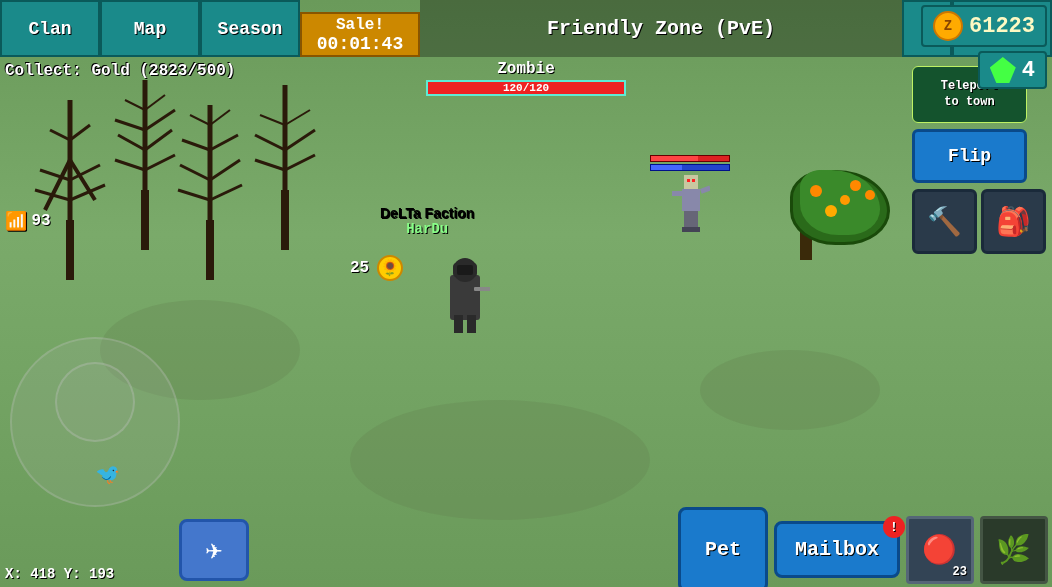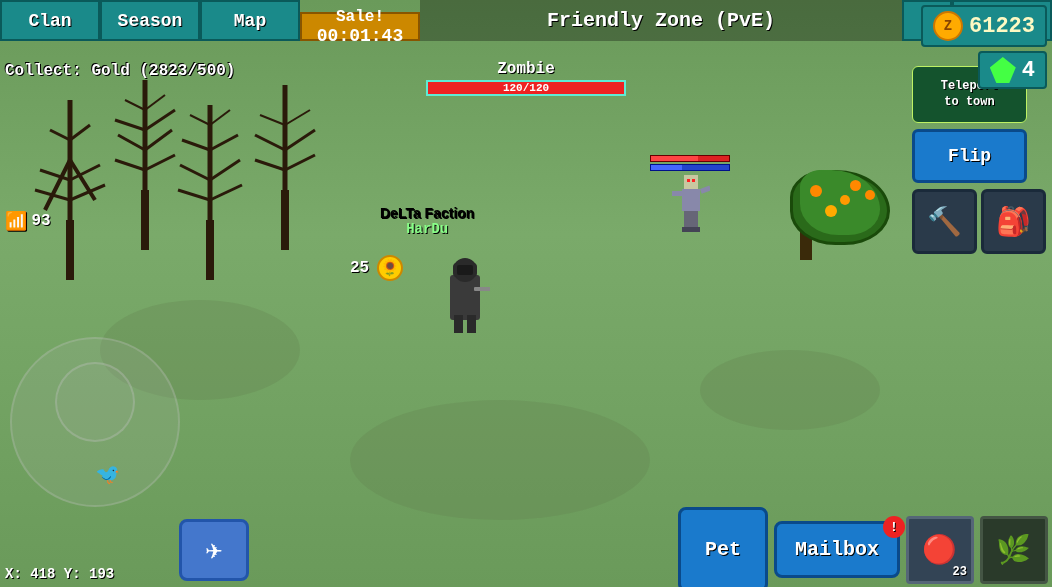--- a/index.html
+++ b/index.html
@@ -26,21 +26,21 @@
     .ground-patch {
       position: absolute;
       border-radius: 50%;
       background: rgba(100, 130, 80, 0.3);
     }
 
     
     #top-hud {
       position: absolute;
       top: 0; left: 0; right: 0;
-      height: 41px;
+      height: 57px;
       display: flex;
       align-items: stretch;
       z-index: 100;
     }
 
     .hud-btn {
       background: #1a8a8a;
       color: white;
       border: 2px solid #0a5a5a;
       font-size: 18px;
@@ -430,22 +430,22 @@
       <rect x="27" y="60" width="9" height="18" fill="#2a2a2a"></rect>
     </svg>
   </div>
 
   <div style="position:absolute;bottom:100px;left:95px;font-size:20px;color:#4488ff;transform:scaleX(-1);">🐦</div>
 
 </div>
 
 <div id="top-hud">
   <button class="hud-btn">Clan</button>
+  <button class="hud-btn">Map</button>
   <button class="hud-btn">Season</button>
-  <button class="hud-btn">Map</button>
   <div id="sale-btn" style="background:#cc8800;border:2px solid #885500;min-width:120px;display:flex;align-items:center;justify-content:center;padding:0;margin-top:12px;">
     <span id="sale-label" style="color:white;font-size:16px;font-weight:bold;font-family:'Courier New',monospace;">Sale!</span>
     <span id="sale-timer" style="color:white;font-size:18px;font-weight:bold;font-family:'Courier New',monospace;">00:01:43</span>
   </div>
   <div id="zone-label" style="flex:1;background:rgba(0,0,0,0.3);color:white;font-size:20px;font-weight:bold;display:flex;align-items:center;justify-content:center;text-shadow:1px 1px 0 #000;font-family:'Courier New',monospace;">
     <span>Friendly Zone (PvE)</span>
   </div>
   <button class="hud-btn" style="min-width:50px;font-size:22px;">?</button>
   <button class="hud-btn">Settings</button>
 </div>

